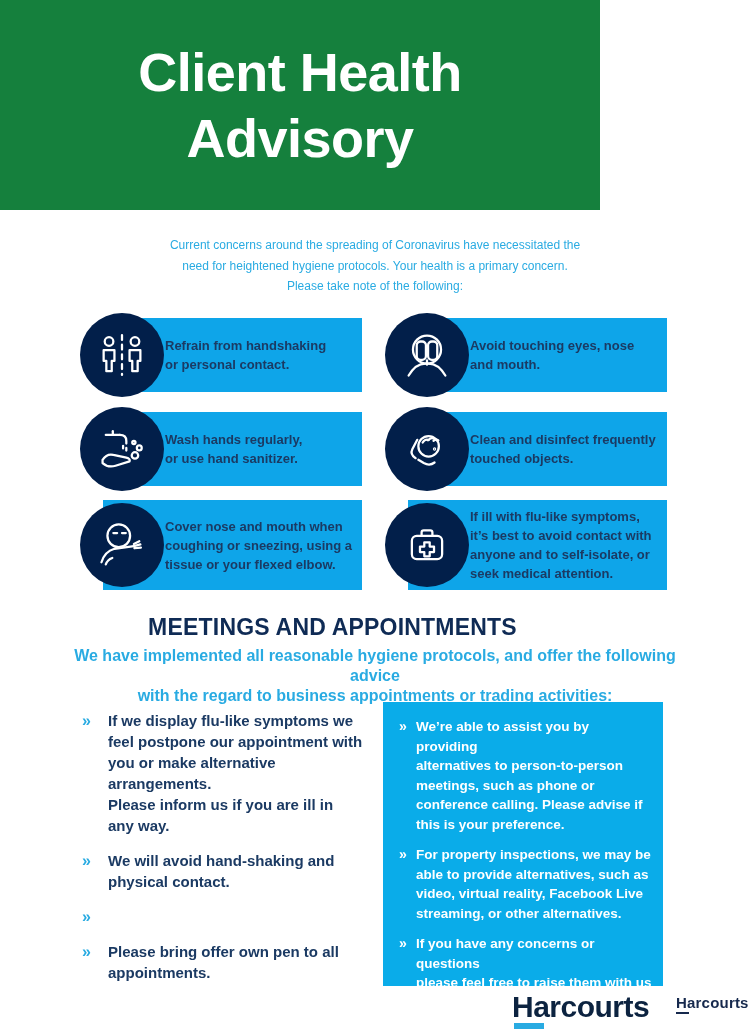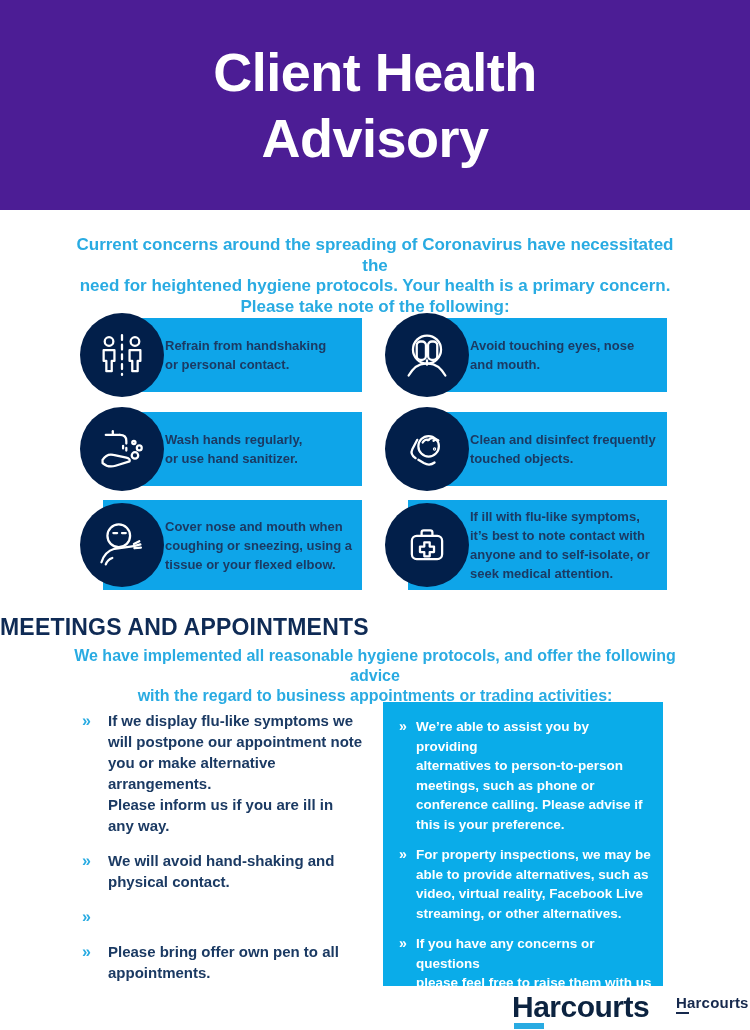--- a/index.html
+++ b/index.html
@@ -2,31 +2,31 @@
 <html><head>
 <meta charset="utf-8">
 <style>
   html,body{margin:0;padding:0;background:#ffffff;}
   .page{
     position:relative;width:750px;height:1030px;background:#ffffff;overflow:hidden;
     font-family:"Liberation Sans","DejaVu Sans",sans-serif;
   }
   
   .header{
-    position:absolute;left:0;top:0;width:750px;height:210px;background:#4c1d95;
+    position:absolute;left:0;top:0;width:600px;height:210px;background:#15803d;
     display:flex;align-items:center;justify-content:center;
   }
   .title{
     color:#ffffff;font-size:54px;font-weight:800;text-align:center;
     line-height:1.23;letter-spacing:-0.5px;white-space:pre-line;
   }
   
   .intro{
     position:absolute;left:75px;top:235px;width:600px;text-align:center;
-    color:#29abe2;font-size:17px;line-height:20.5px;font-weight:700;white-space:pre-line;
+    color:#29abe2;font-size:12px;line-height:20.5px;font-weight:400;white-space:pre-line;
   }
   
   .cards{position:absolute;left:80px;top:313px;width:583px;height:280px;}
   .card{position:absolute;width:282px;}
   .card .bg{
     position:absolute;background:#0ea5e9;left:23px;right:0;
     display:flex;align-items:center;box-sizing:border-box;
     padding-left:62px;padding-right:4px;
   }
   .card.r12 .bg{top:5px;height:74px;}
@@ -42,21 +42,21 @@
   }
   .c-left{left:0;}
   .c-right{left:305px;}
   .row1{top:0;}
   .row2{top:94px;}
   .row3{top:187px;}
   .icon-svg{width:54px;height:54px;}
   .icon-svg *{stroke:#ffffff;fill:none;stroke-width:4.2;stroke-linecap:round;stroke-linejoin:round;}
   
   .m-heading{
-    position:absolute;left:0;top:614px;width:665px;text-align:left;
+    position:absolute;left:0;top:614px;width:665px;text-align:center;
     color:#0f2b55;font-size:23px;font-weight:800;letter-spacing:0.2px;
   }
   .m-subtext{
     position:absolute;left:65px;top:646px;width:620px;text-align:center;
     color:#29abe2;font-size:16px;line-height:20px;font-weight:600;white-space:pre-line;
   }
   
   .left-list{position:absolute;left:80px;top:710px;width:300px;}
   .bullet{display:flex;margin-bottom:14px;}
   .bmark{width:26px;flex:none;color:#29abe2;font-weight:700;font-size:16px;line-height:21px;padding-left:2px;}
@@ -181,21 +181,21 @@
           <path d="M73 56 l12 -1"></path>
           <path d="M72 48 l10 -5"></path>
           <path d="M20 86 q3 -9 12 -12"></path>
         </svg>
       </div>
     </div>
 
     <div class="card r3 c-right row3">
       <div class="bg">
         <div class="ctext">If ill with flu-like symptoms,
-it’s best to note contact with
+it’s best to avoid contact with
 anyone and to self-isolate, or
 seek medical attention.</div>
       </div>
       <div class="circle">
         <svg class="icon-svg" viewBox="0 0 100 100">
           <rect x="22" y="33" width="56" height="43" rx="9"></rect>
           <path d="M40 33 v-6 q0 -4 4 -4 h12 q4 0 4 4 v6"></path>
           <path d="M45 45 h10 v8 h8 v10 h-8 v8 h-10 v-8 h-8 v-10 h8 z"></path>
         </svg>
       </div>
@@ -204,21 +204,21 @@
   </div>
 
   <div class="m-heading">MEETINGS AND APPOINTMENTS</div>
   <div class="m-subtext">We have implemented all reasonable hygiene protocols, and offer the following advice
 with the regard to business appointments or trading activities:</div>
 
   <div class="left-list">
     <div class="bullet">
       <span class="bmark">»</span>
       <span class="btext">If we display flu-like symptoms we
-will postpone our appointment note
+feel postpone our appointment with
 you or make alternative arrangements.
 Please inform us if you are ill in
 any way.</span>
     </div>
     <div class="bullet">
       <span class="bmark">»</span>
       <span class="btext">We will avoid hand-shaking and
 physical contact.</span>
     </div>
     <div class="bullet">

